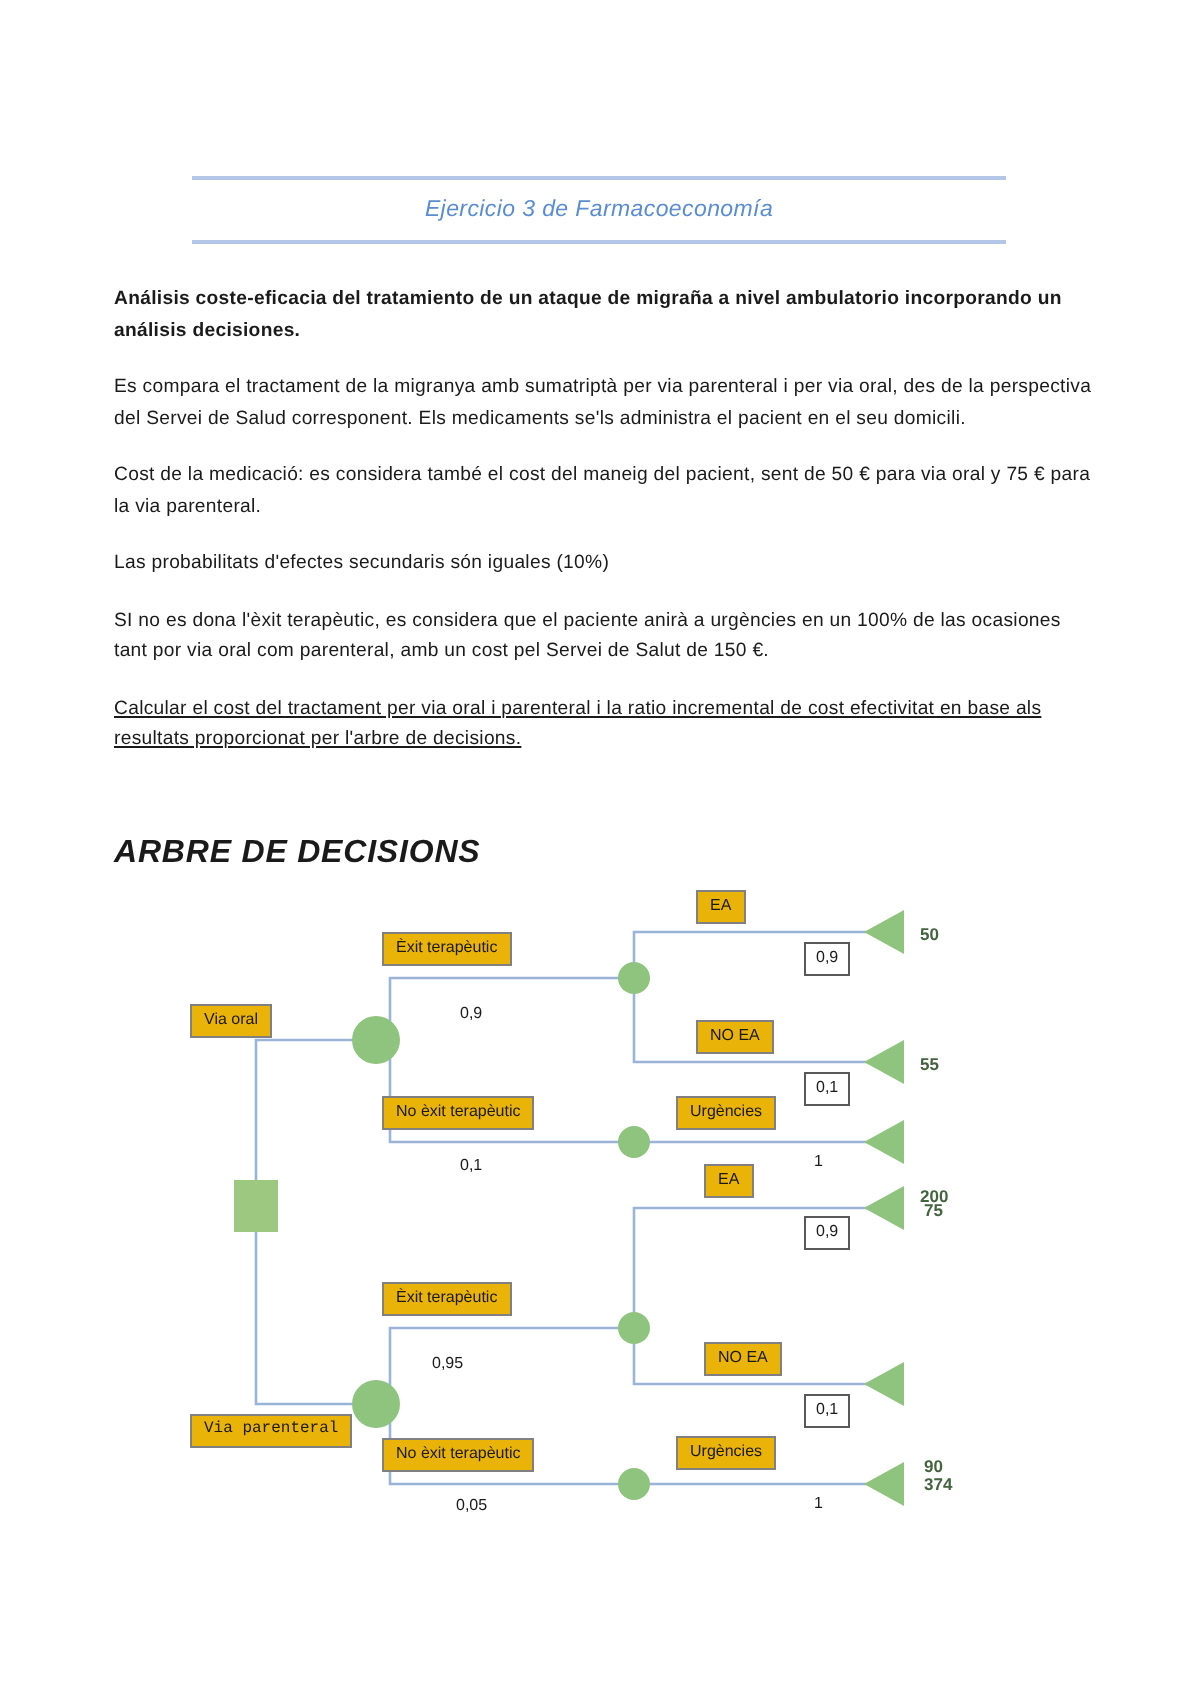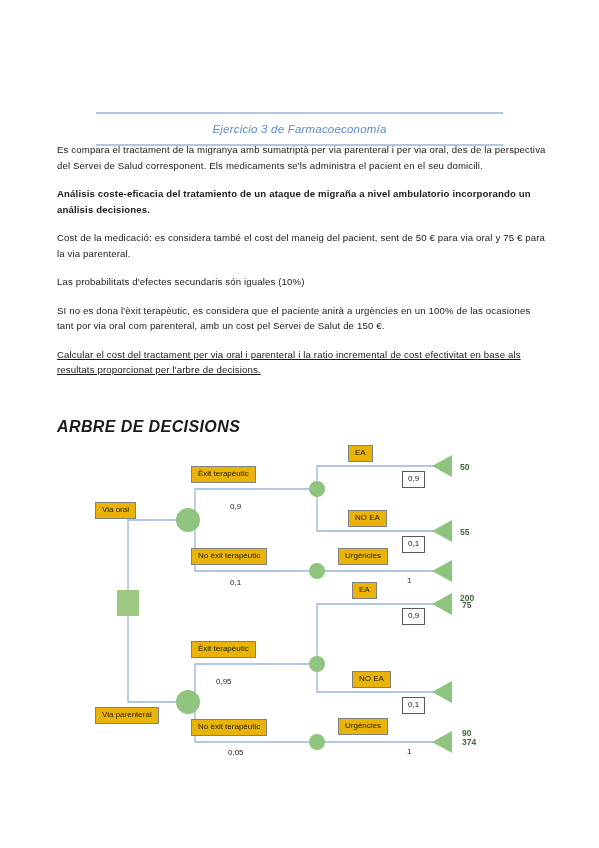--- a/index.html
+++ b/index.html
@@ -15,21 +15,20 @@
     color: #1a1a1a;
     overflow: hidden;
   }
 
   
   #doc-header {
     position: absolute;
     left: 96px;
     top: 88px;
     width: 407px;
-    margin-top: 24px;
   }
   .hdr-rule {
     height: 2px;
     background: #b4c6e7;
     width: 100%;
   }
   #doc-title {
     text-align: center;
     color: #5b8cd0;
     font-style: italic;
@@ -135,22 +134,22 @@
 </head>
 <body>
 
 <div id="doc-header">
   <div class="hdr-rule"></div>
   <div id="doc-title">Ejercicio 3 de Farmacoeconomía</div>
   <div class="hdr-rule"></div>
 </div>
 
 <div id="body-text">
+  <p class="para bold">Análisis coste-eficacia del tratamiento de un ataque de migraña a nivel ambulatorio incorporando un análisis decisiones.</p>
   <p class="para">Es compara el tractament de la migranya amb sumatriptà per via parenteral i per via oral, des de la perspectiva del Servei de Salud corresponent. Els medicaments se'ls administra el pacient en el seu domicili.</p>
-  <p class="para bold">Análisis coste-eficacia del tratamiento de un ataque de migraña a nivel ambulatorio incorporando un análisis decisiones.</p>
   <p class="para">Cost de la medicació: es considera també el cost del maneig del pacient, sent de 50 € para via oral y 75 € para la via parenteral.</p>
   <p class="para">Las probabilitats d'efectes secundaris són iguales (10%)</p>
   <p class="para">SI no es dona l'èxit terapèutic, es considera que el paciente anirà a urgències en un 100% de las ocasiones tant por via oral com parenteral, amb un cost pel Servei de Salut de 150 €.</p>
   <p class="para underline">Calcular el cost del tractament per via oral i parenteral i la ratio incremental de cost efectivitat en base als resultats proporcionat per l'arbre de decisions.</p>
 </div>
 
 <div id="tree-heading">ARBRE DE DECISIONS</div>
 
 <div id="tree">
 
@@ -182,21 +181,21 @@
   <div class="decision-node" style="left:117px; top:160px;"></div>
 
   <div class="chance-node" style="left:176px; top:78px;  width:24px; height:24px;"></div>
   <div class="chance-node" style="left:309px; top:51px;  width:16px; height:16px;"></div>
   <div class="chance-node" style="left:309px; top:133px; width:16px; height:16px;"></div>
   <div class="chance-node" style="left:176px; top:260px; width:24px; height:24px;"></div>
   <div class="chance-node" style="left:309px; top:226px; width:16px; height:16px;"></div>
   <div class="chance-node" style="left:309px; top:304px; width:16px; height:16px;"></div>
 
   <div class="nodebox" style="left:95px;  top:72px;">Via oral</div>
-  <div class="nodebox" style="left:95px;  top:704px; top:277px;">Via parenteral</div>
+  <div class="nodebox" style="left:95px;  top:704px; top:277px;font-family:Liberation Mono, monospace;">Via parenteral</div>
 
   <div class="nodebox" style="left:191px; top:36px;">Èxit terapèutic</div>
   <div class="problabel" style="left:230px; top:72px;">0,9</div>
   <div class="nodebox" style="left:191px; top:118px;">No èxit terapèutic</div>
   <div class="problabel" style="left:230px; top:148px;">0,1</div>
 
   <div class="nodebox" style="left:348px; top:15px;">EA</div>
   <div class="probbox" style="left:402px; top:41px;">0,9</div>
   <div class="tri" style="left:432px; top:25px;"></div>
   <div class="outcome" style="left:460px; top:32px;">50</div>

